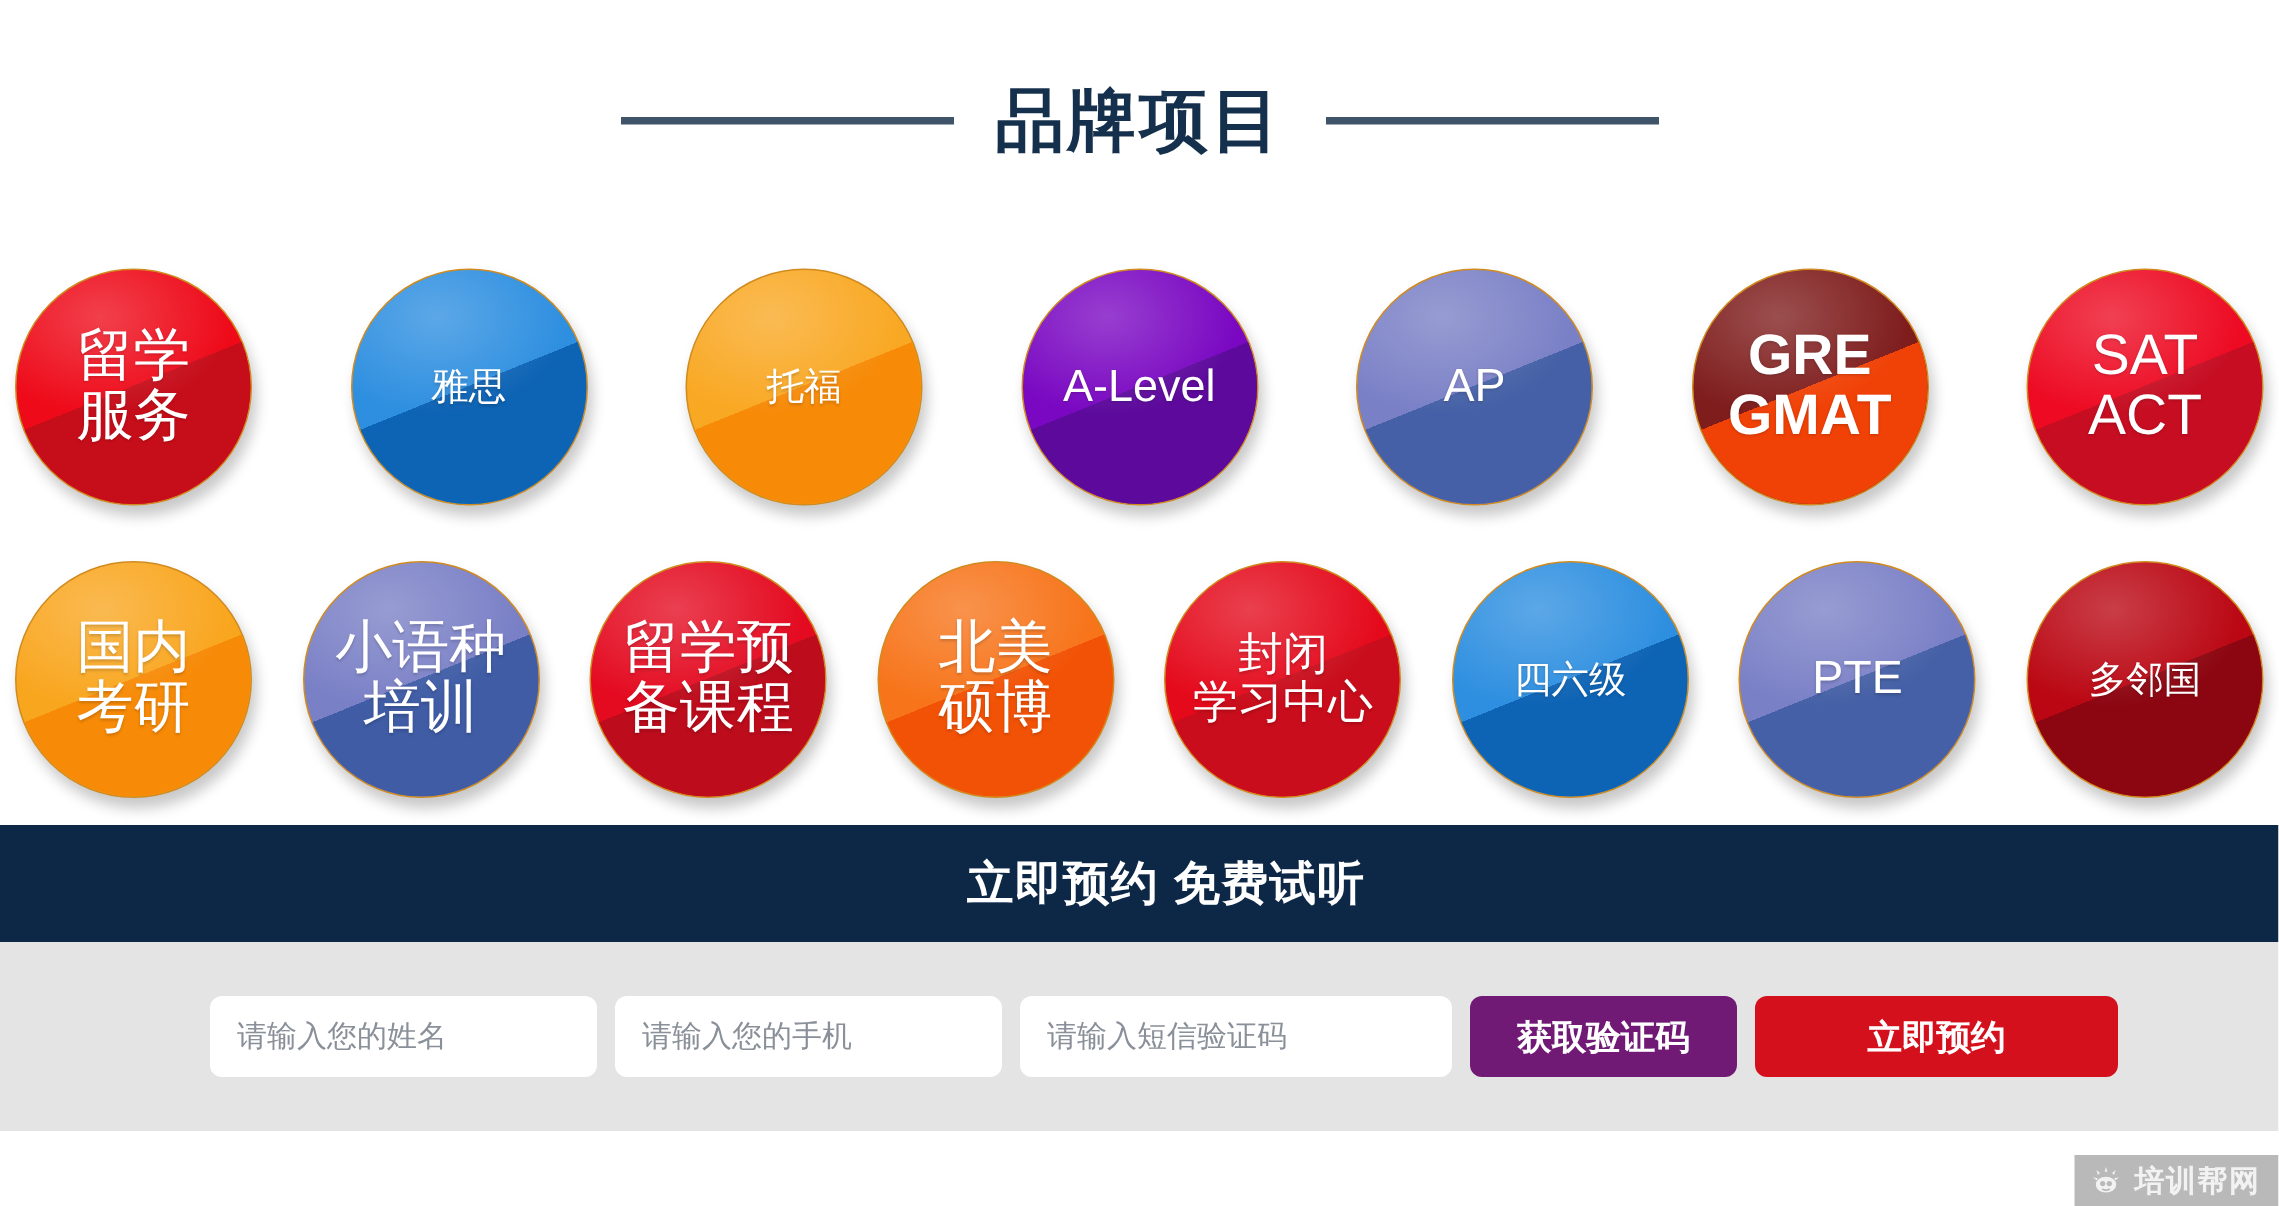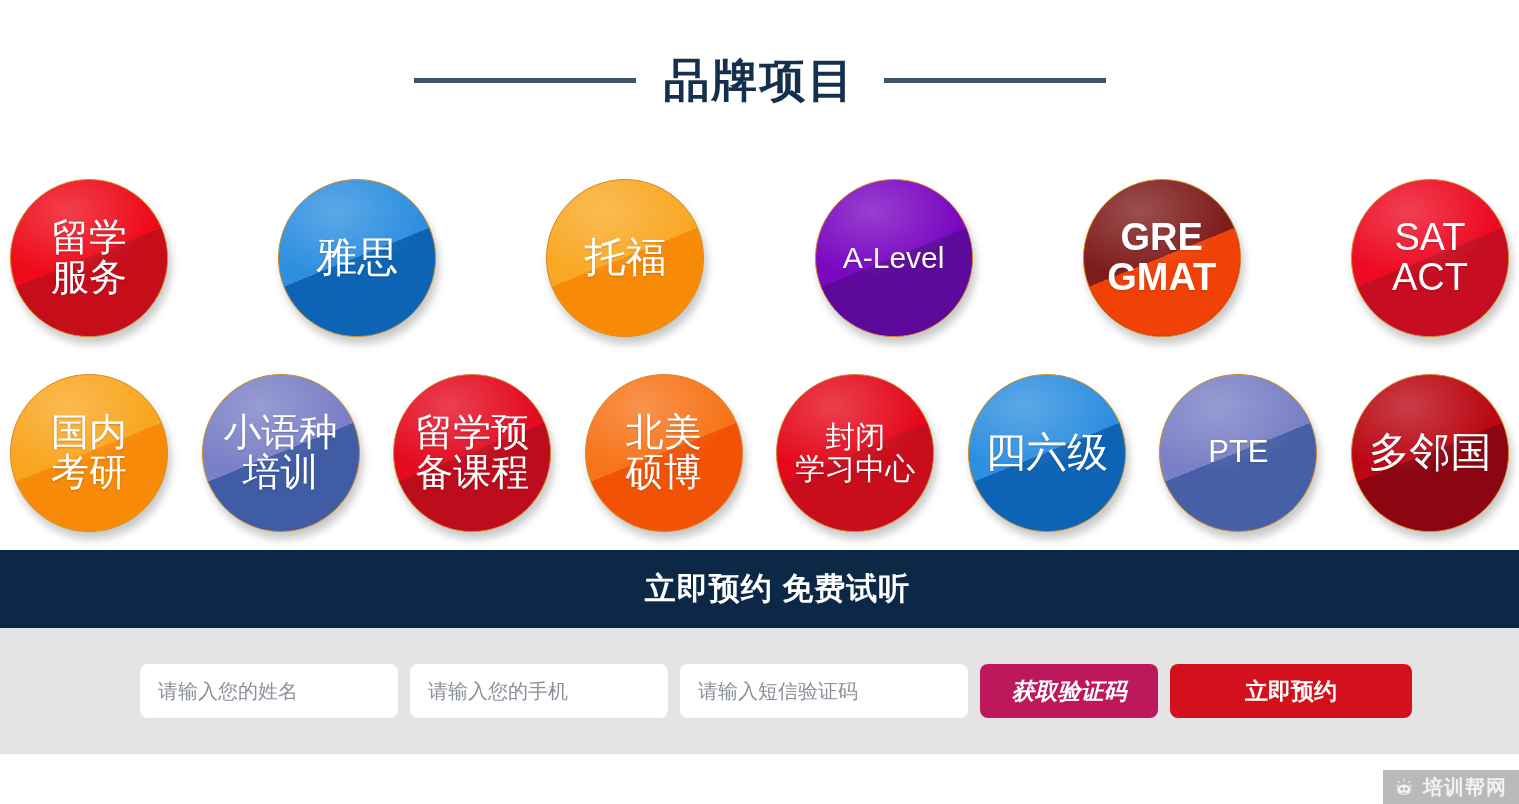--- a/index.html
+++ b/index.html
@@ -96,21 +96,21 @@
     position: relative;
     z-index: 3;
     color: #ffffff;
     text-align: center;
     line-height: 1.04;
     white-space: nowrap;
     text-shadow: 0 1px 2px rgba(0,0,0,0.18);
   }
   .label .ln { display: block; }
 
-  .label.cn  { font-size: 41px; }
+  .label.cn  { font-size: 25px; }
   .label.cn2 { font-size: 38px; }
   .label.cn-wide { font-size: 30px; }
   .label.en  { font-size: 31px; }
   .label.en-sm { font-size: 30px; }
 
   
   .cta-banner {
     height: 78px;
     background: #0d2846;
     display: flex;
@@ -224,20 +224,27 @@
           <span class="ln">托福</span>
         </div>
       </div>
       <div class="bubble" style="--dark: #5d0a9c; background: rgb(122, 8, 194); border-color: rgb(208, 139, 31);">
         <div class="fill"></div>
         <div class="gloss"></div>
         <div class="label en-sm">
           <span class="ln">A-Level</span>
         </div>
       </div>
+      <div class="bubble" style="--dark: #4560a6; background: rgb(122, 128, 198); border-color: rgb(208, 139, 31);">
+        <div class="fill"></div>
+        <div class="gloss"></div>
+        <div class="label en">
+          <span class="ln">AP</span>
+        </div>
+      </div>
       <div class="bubble" style="--dark: #f04106; background: #7f1d1d; border-color: rgb(208, 139, 31); font-weight: bold;">
         <div class="fill"></div>
         <div class="gloss"></div>
         <div class="label cn2">
           <span class="ln">GRE</span>
           <span class="ln">GMAT</span>
         </div>
       </div>
       <div class="bubble" style="--dark: #c60d22; background: rgb(237, 10, 34); border-color: rgb(208, 139, 31);">
         <div class="fill"></div>
@@ -314,21 +321,21 @@
 </div>
 
 <div class="cta-banner" style="background: rgb(13, 40, 70); padding-left: 36px;">
   <div class="cta-banner-text">立即预约 免费试听</div>
 </div>
 
 <div class="form-strip" style="background: rgb(228, 228, 228);">
   <input class="fld" type="text" placeholder="请输入您的姓名" style="">
   <input class="fld" type="text" placeholder="请输入您的手机" style="">
   <input class="fld code" type="text" placeholder="请输入短信验证码" style="">
-  <button class="btn code-btn" style="background: #be185d; font-style: italic;">获取验证码</button>
+  <button class="btn code-btn" style="background: #701a75;">获取验证码</button>
   <button class="btn submit-btn" style="background: rgb(212, 16, 28);">立即预约</button>
 </div>
 
 <div class="watermark">
   <svg class="wm-icon" viewBox="0 0 24 24">
     <g fill="#f2f2f2">
       <path d="M12 2.2 L13 5.6 L11 5.6 Z"></path>
       <path d="M5.0 4.4 L7.6 6.6 L6.2 8.0 Z"></path>
       <path d="M19.0 4.4 L17.8 8.0 L16.4 6.6 Z"></path>
       <path d="M2.4 9.6 L5.9 10.3 L5.4 12.0 Z"></path>

